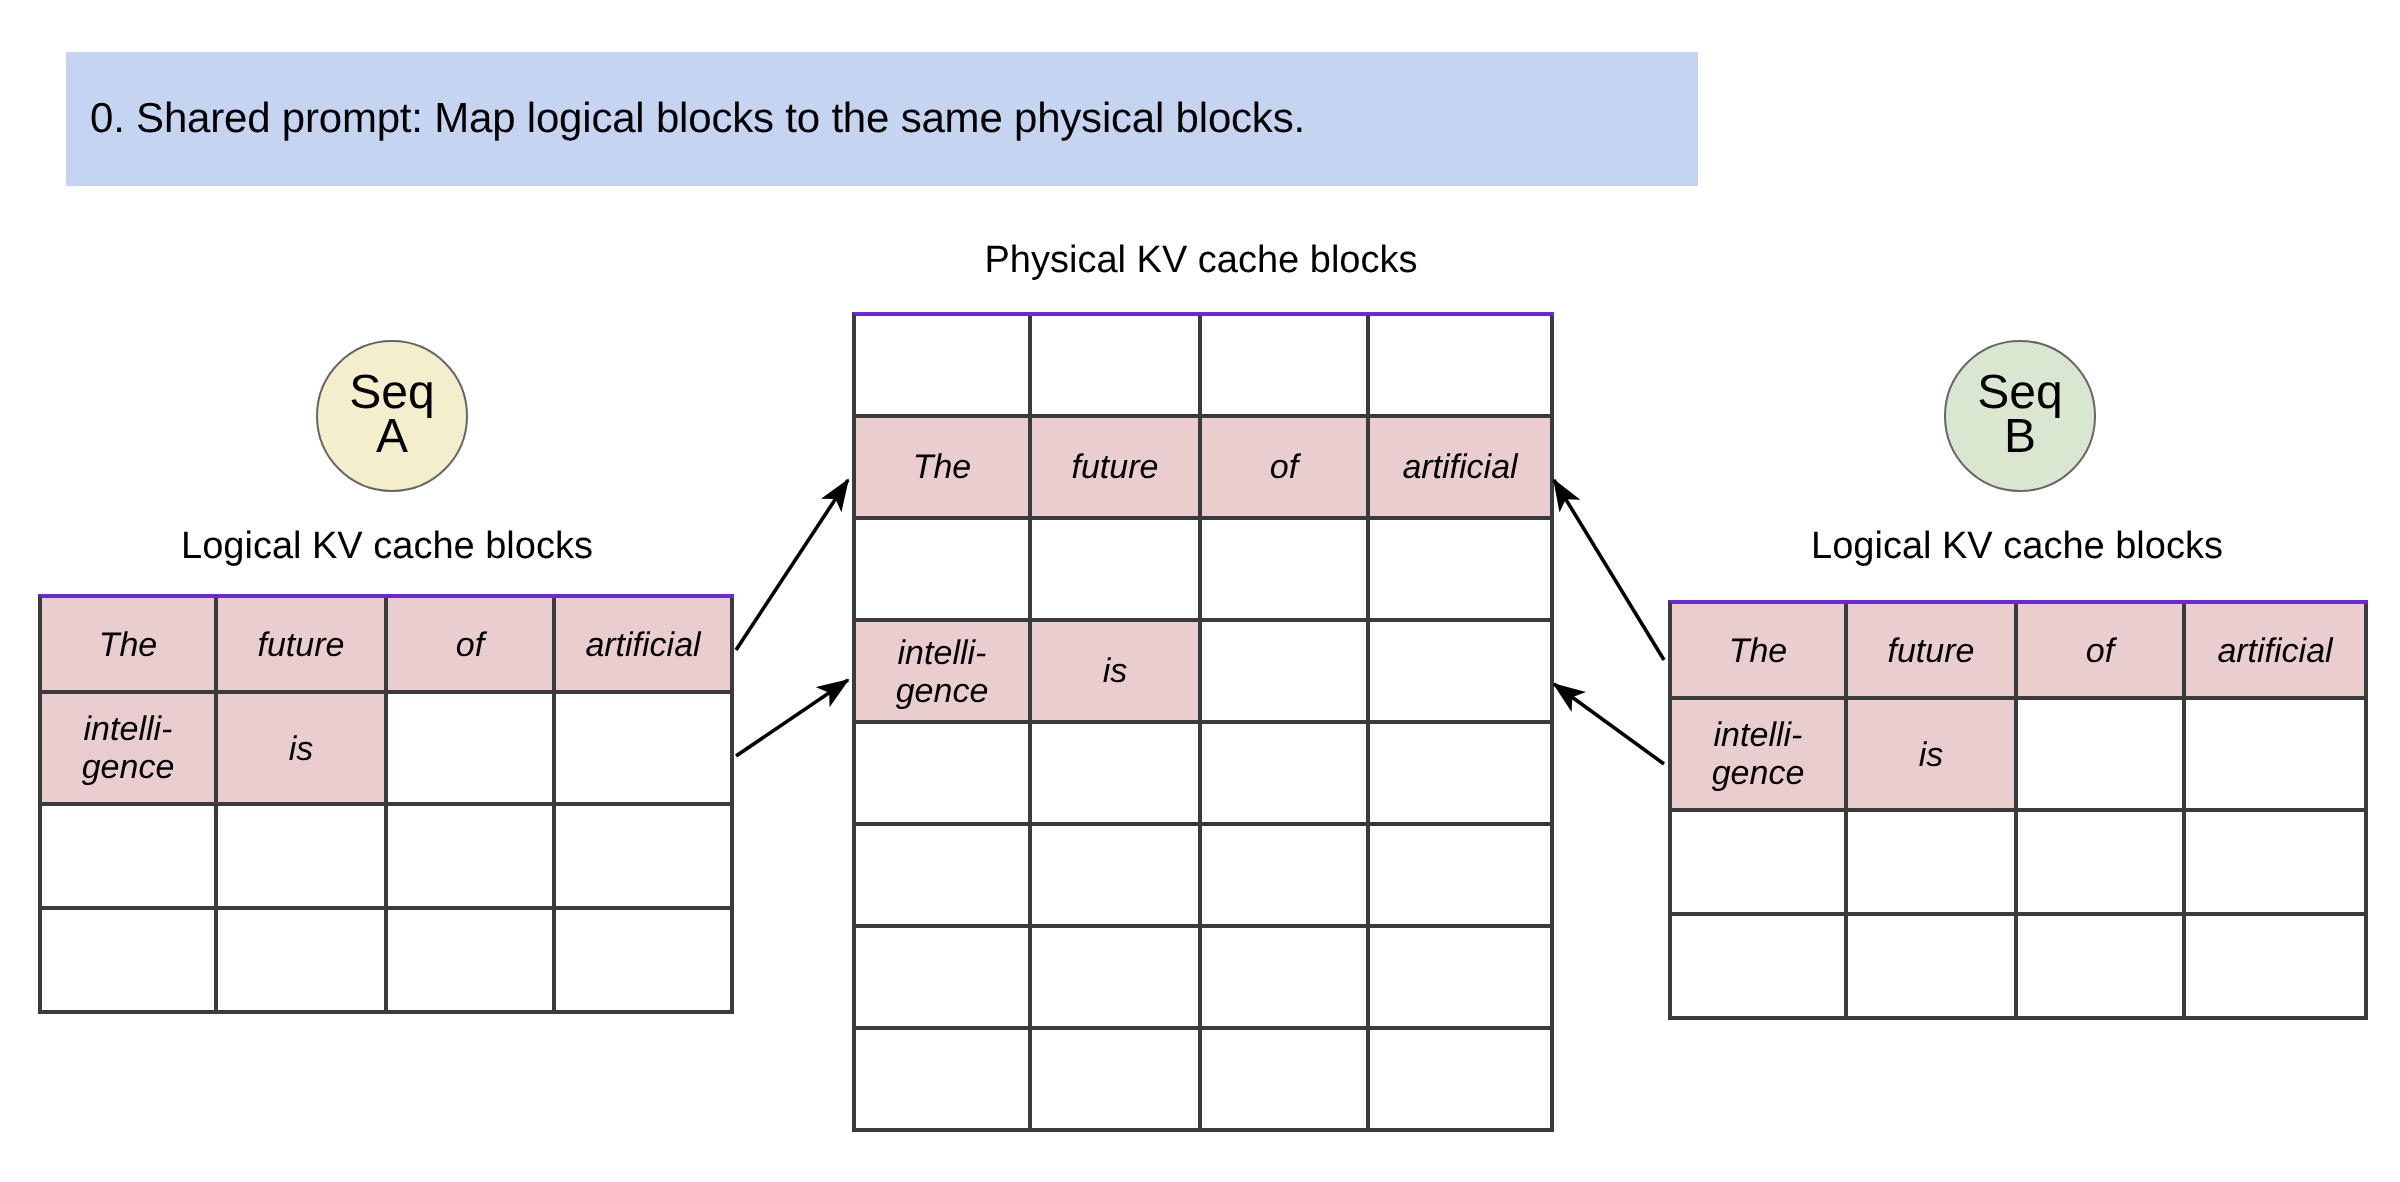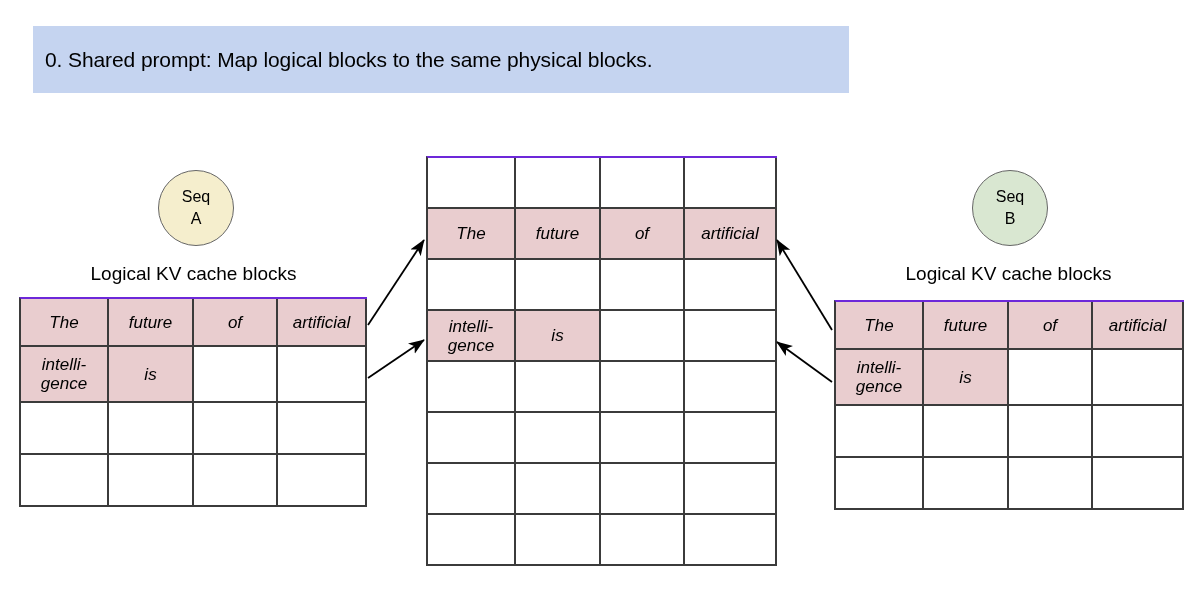--- a/index.html
+++ b/index.html
@@ -60,21 +60,21 @@
   .seq-bubble {
     position: absolute;
     width: 74px;
     height: 74px;
     border-radius: 50%;
     border: 1px solid #666666;
     display: flex;
     flex-direction: column;
     align-items: center;
     justify-content: center;
-    font-size: 16px;
+    font-size: 24px;
     line-height: 22px;
   }
   #seq-a { left: 158px; top: 170px; background: #f5eecd; }
   #seq-b { left: 972px; top: 170px; background: #d9e7d1; }
 
   
   .grid {
     position: absolute;
     display: grid;
     box-sizing: border-box;
@@ -133,20 +133,21 @@
 
   <div class="seq-bubble" id="seq-a">
     <span>Seq</span>
     <span>A</span>
   </div>
   <div class="seq-bubble" id="seq-b">
     <span>Seq</span>
     <span>B</span>
   </div>
 
+  <div class="caption" id="cap-physical">Physical KV cache blocks</div>
   <div class="caption" id="cap-logical-a">Logical KV cache blocks</div>
   <div class="caption" id="cap-logical-b">Logical KV cache blocks</div>
 
   <div class="grid" id="grid-logical-a">
       <div class="cell filled">The</div>
       <div class="cell filled">future</div>
       <div class="cell filled">of</div>
       <div class="cell filled">artificial</div>
       <div class="cell filled">intelli-<br>gence</div>
       <div class="cell filled">is</div>

